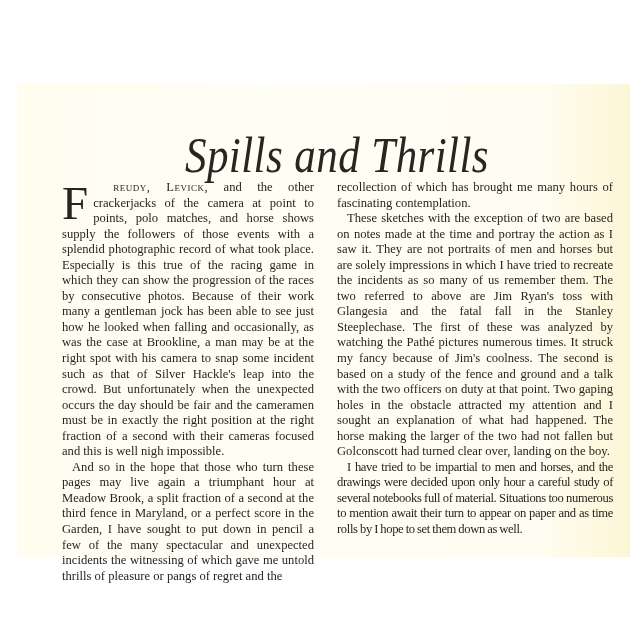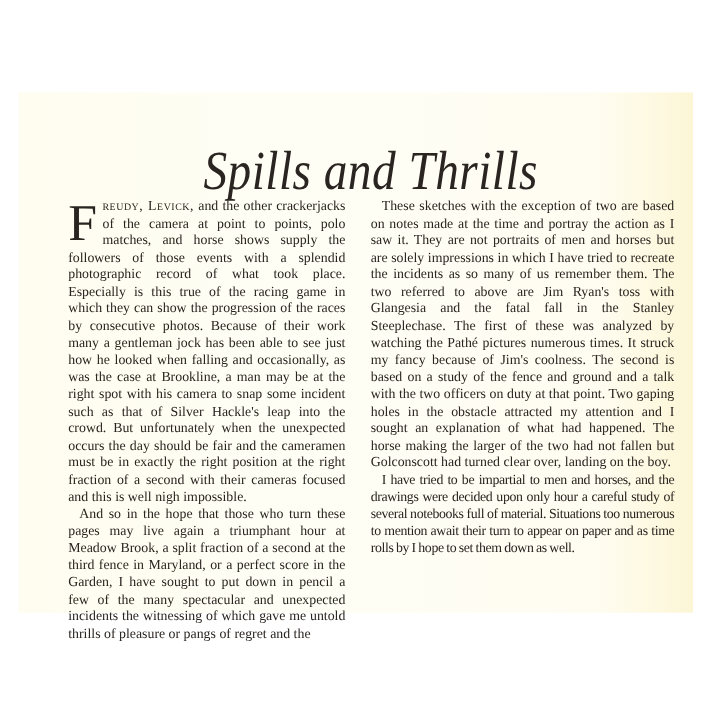--- a/index.html
+++ b/index.html
@@ -22,33 +22,34 @@
   }
   .col.left { left: 45px; width: 252px; }
   .col.right { left: 320px; width: 276px; }
   .col p { margin: 0; text-indent: 10px; }
   .col p.first { text-indent: 0; }
   .col p.cont { text-indent: 0; }
   .dropcap {
     float: left; font-size: 47px; line-height: 40px; margin: 2px 5px 0 0; color: #2a2420;
     padding-top: 1px;
   }
-  .sc { font-variant: small-caps; letter-spacing: 0.5px; }
+  .sc { font-variant: small-caps; letter-spacing: 0.5px; margin-left: 20px; }
   .dense { letter-spacing: -0.35px; word-spacing: -0.5px; }
 </style>
 </head>
 <body>
 
 <div class="page">
   <h1 class="title" style="margin:0;font-weight:normal;">Spills and Thrills</h1>
 
   <div class="col left">
     <p class="first">
       <span class="dropcap">F</span><span class="sc">reudy, Levick,</span><span> and the other crackerjacks of the camera at point to points, polo matches, and horse shows supply the followers of those events with a splendid photographic record of what took place. Especially is this true of the racing game in which they can show the progression of the races by consecutive photos. Because of their work many a gentleman jock has been able to see just how he looked when falling and occasionally, as was the case at Brookline, a man may be at the right spot with his camera to snap some incident such as that of Silver Hackle's leap into the crowd. But unfortunately when the unexpected occurs the day should be fair and the cameramen must be in exactly the right position at the right fraction of a second with their cameras focused and this is well nigh impossible.</span>
     </p>
     <p>And so in the hope that those who turn these pages may live again a triumphant hour at Meadow Brook, a split fraction of a second at the third fence in Maryland, or a perfect score in the Garden, I have sought to put down in pencil a few of the many spectacular and unexpected incidents the witnessing of which gave me untold thrills of pleasure or pangs of regret and the</p>
   </div>
 
   <div class="col right">
+    <p class="cont">recollection of which has brought me many hours of fascinating contemplation.</p>
     <p>These sketches with the exception of two are based on notes made at the time and portray the action as I saw it. They are not portraits of men and horses but are solely impressions in which I have tried to recreate the incidents as so many of us remember them. The two referred to above are Jim Ryan's toss with Glangesia and the fatal fall in the Stanley Steeplechase. The first of these was analyzed by watching the Pathé pictures numerous times. It struck my fancy because of Jim's coolness. The second is based on a study of the fence and ground and a talk with the two officers on duty at that point. Two gaping holes in the obstacle attracted my attention and I sought an explanation of what had happened. The horse making the larger of the two had not fallen but Golconscott had turned clear over, landing on the boy.</p>
     <p class="dense">I have tried to be impartial to men and horses, and the drawings were decided upon only hour a careful study of several notebooks full of material. Situations too numerous to mention await their turn to appear on paper and as time rolls by I hope to set them down as well.</p>
   </div>
 </div>
 
 </body></html>

